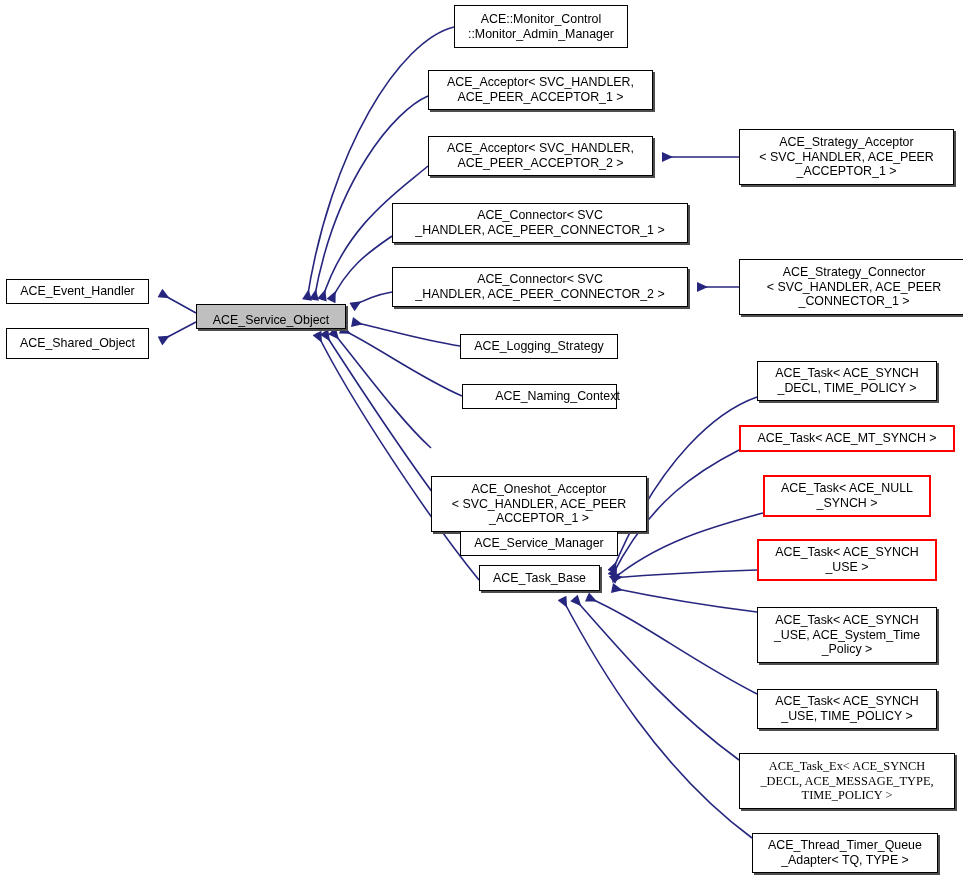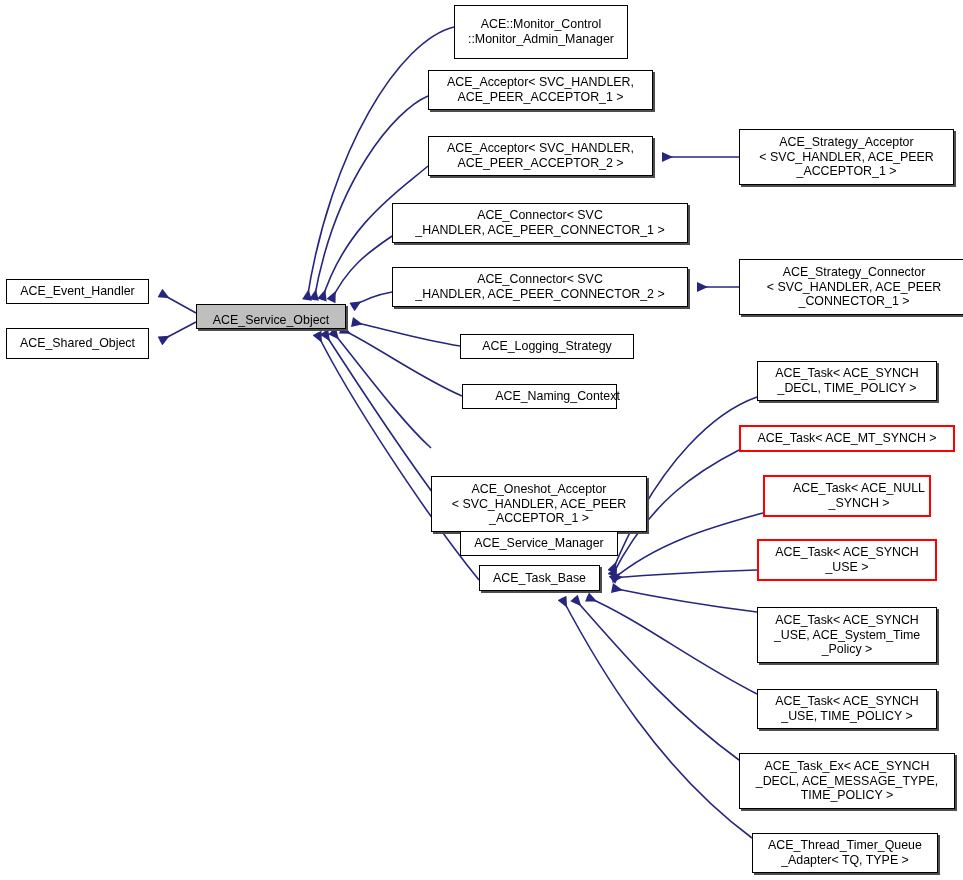--- a/index.html
+++ b/index.html
@@ -103,21 +103,21 @@
   </div>
 
   <div class="node plain" style="left:6px; top:328px; width:143px; height:31px;">
     <span class="node-label">ACE_Shared_Object</span>
   </div>
 
   <div class="node highlight" style="left:196px; top:304px; width:150px; height:25px;align-items:flex-end;">
     <span class="node-label">ACE_Service_Object</span>
   </div>
 
-  <div class="node plain" style="left:454px; top:5px; width:174px; height:54px;">
+  <div class="node plain" style="left:454px; top:5px; width:174px; height:43px;">
     <span class="node-label">ACE::Monitor_Control
 ::Monitor_Admin_Manager</span>
   </div>
 
   <div class="node" style="left:428px; top:70px; width:225px; height:40px;">
     <span class="node-label">ACE_Acceptor&lt; SVC_HANDLER,
 ACE_PEER_ACCEPTOR_1 &gt;</span>
   </div>
 
   <div class="node" style="left:428px; top:136px; width:225px; height:40px;">
@@ -128,21 +128,21 @@
   <div class="node" style="left:392px; top:203px; width:296px; height:40px;">
     <span class="node-label">ACE_Connector&lt; SVC
 _HANDLER, ACE_PEER_CONNECTOR_1 &gt;</span>
   </div>
 
   <div class="node" style="left:392px; top:267px; width:296px; height:40px;">
     <span class="node-label">ACE_Connector&lt; SVC
 _HANDLER, ACE_PEER_CONNECTOR_2 &gt;</span>
   </div>
 
-  <div class="node plain" style="left:460px; top:334px; width:174px; height:25px;">
+  <div class="node plain" style="left:460px; top:334px; width:158px; height:25px;">
     <span class="node-label">ACE_Logging_Strategy</span>
   </div>
 
   <div class="node plain" style="left:462px; top:384px; width:155px; height:25px;padding-left:36px;">
     <span class="node-label">ACE_Naming_Context</span>
   </div>
 
   <div class="node" style="left:431px; top:434px; width:216px; height:56px;margin-top:42px;">
     <span class="node-label">ACE_Oneshot_Acceptor
 &lt; SVC_HANDLER, ACE_PEER
@@ -171,42 +171,42 @@
 
   <div class="node" style="left:757px; top:361px; width:180px; height:40px;">
     <span class="node-label">ACE_Task&lt; ACE_SYNCH
 _DECL, TIME_POLICY &gt;</span>
   </div>
 
   <div class="node red" style="left:739px; top:425px; width:216px; height:27px;">
     <span class="node-label">ACE_Task&lt; ACE_MT_SYNCH &gt;</span>
   </div>
 
-  <div class="node red" style="left:763px; top:475px; width:168px; height:42px;justify-content:flex-end;">
+  <div class="node red" style="left:763px; top:475px; width:168px; height:42px;">
     <span class="node-label">ACE_Task&lt; ACE_NULL
 _SYNCH &gt;</span>
   </div>
 
   <div class="node red" style="left:757px; top:539px; width:180px; height:42px;">
     <span class="node-label">ACE_Task&lt; ACE_SYNCH
 _USE &gt;</span>
   </div>
 
   <div class="node" style="left:757px; top:607px; width:180px; height:56px;">
     <span class="node-label">ACE_Task&lt; ACE_SYNCH
 _USE, ACE_System_Time
 _Policy &gt;</span>
   </div>
 
   <div class="node" style="left:757px; top:689px; width:180px; height:40px;">
     <span class="node-label">ACE_Task&lt; ACE_SYNCH
 _USE, TIME_POLICY &gt;</span>
   </div>
 
-  <div class="node" style="left:739px; top:753px; width:216px; height:56px;">
+  <div class="node" style="left:739px; top:753px; width:216px; height:56px;font-family:Liberation Serif, serif;">
     <span class="node-label">ACE_Task_Ex&lt; ACE_SYNCH
 _DECL, ACE_MESSAGE_TYPE,
 TIME_POLICY &gt;</span>
   </div>
 
   <div class="node" style="left:752px; top:833px; width:186px; height:40px;">
     <span class="node-label">ACE_Thread_Timer_Queue
 _Adapter&lt; TQ, TYPE &gt;</span>
   </div>
 

